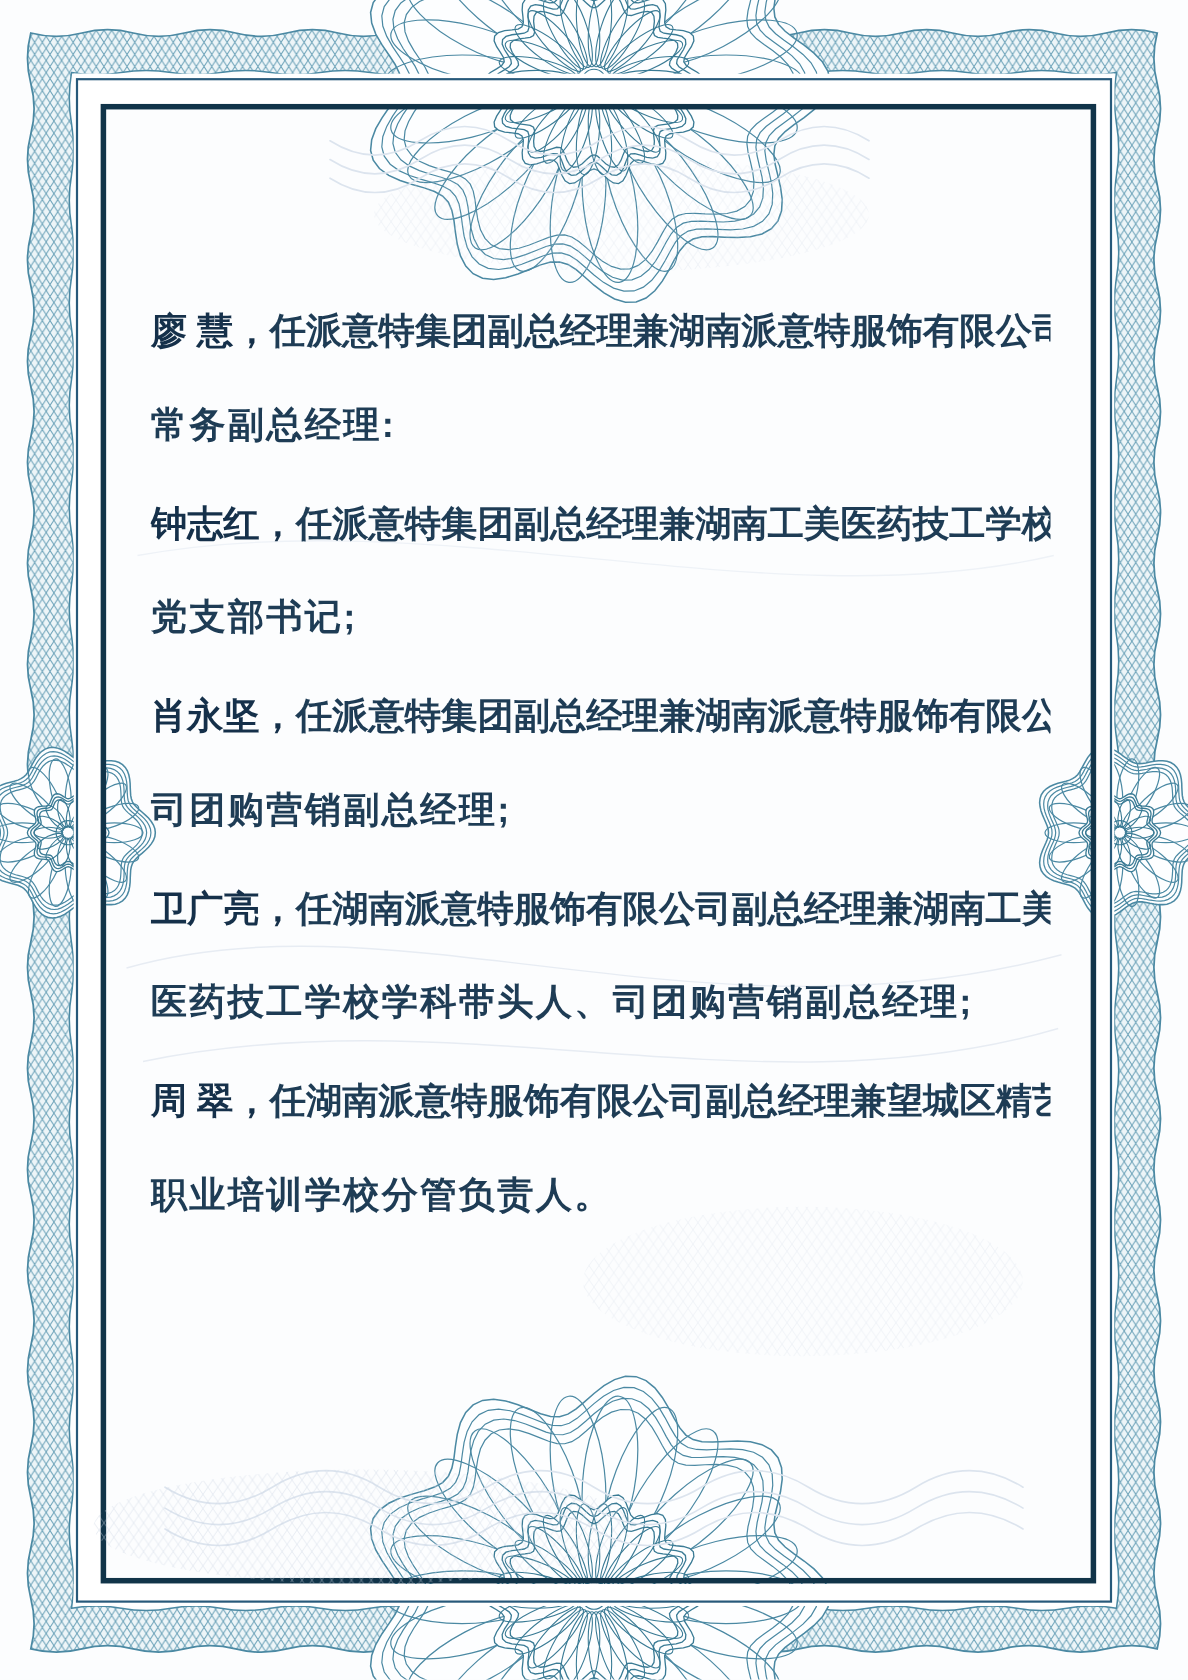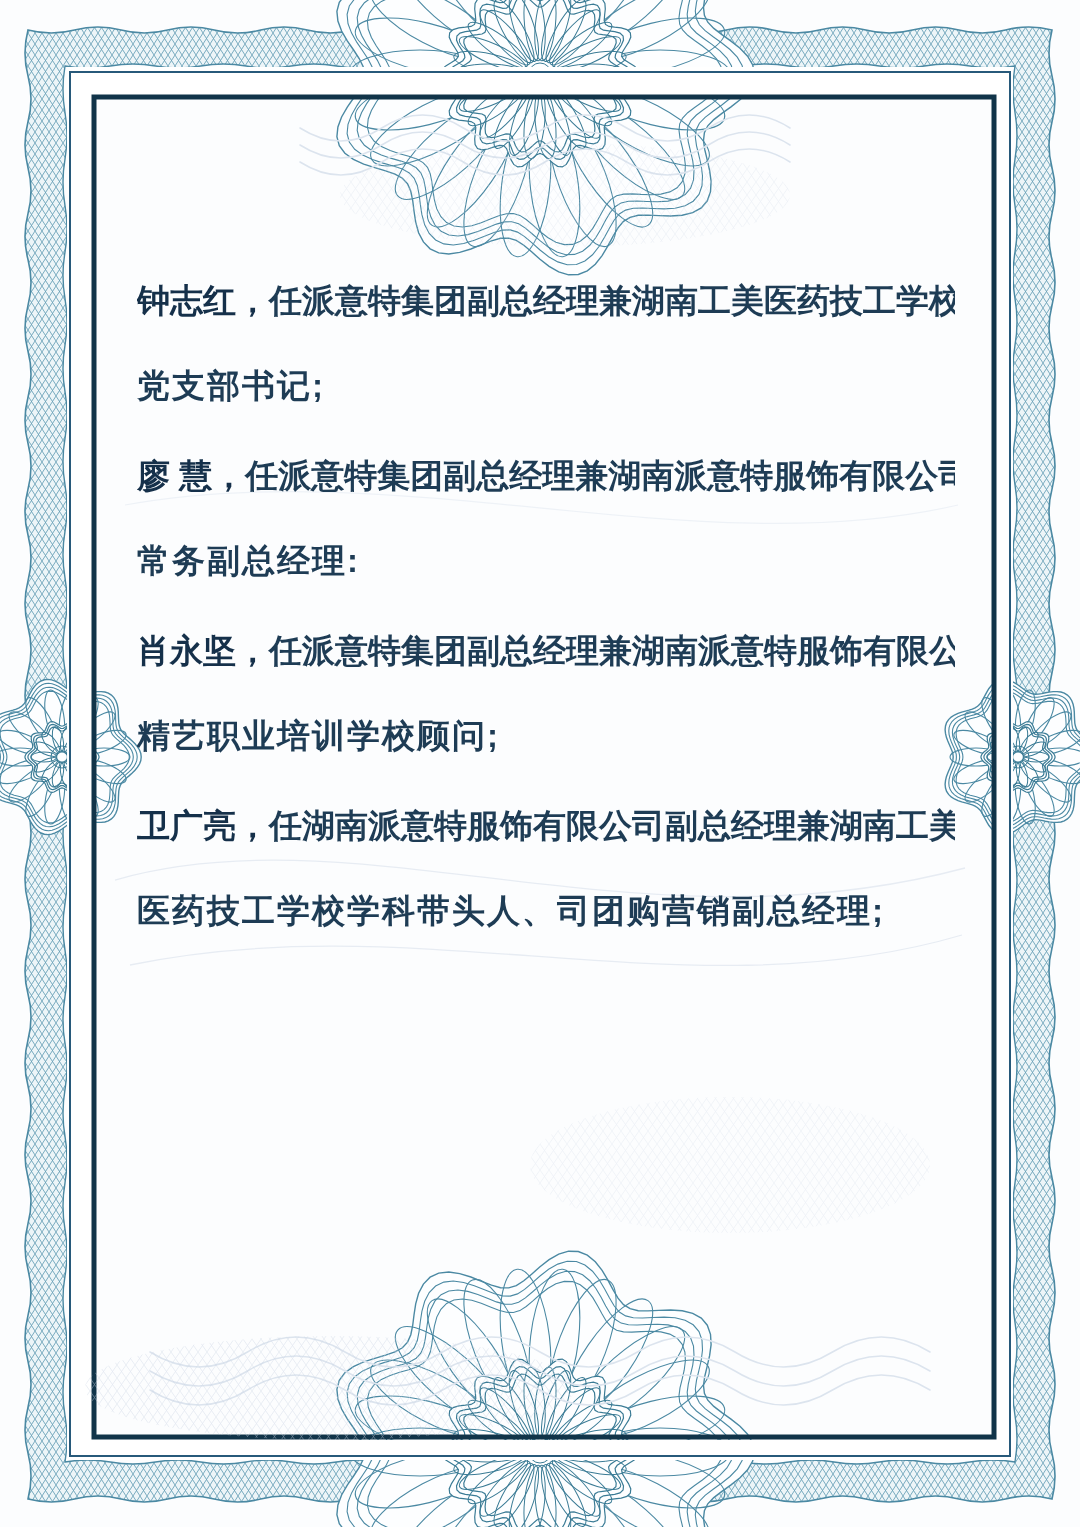--- a/index.html
+++ b/index.html
@@ -278,35 +278,39 @@
       <path d="M130 965 C420 905, 690 1015, 962 935" fill="none" stroke="#e7ecf3" stroke-width="1.3"></path>
       <path d="M125 505 C400 455, 700 565, 958 505" fill="none" stroke="#eef2f7" stroke-width="1.2"></path>
       <ellipse cx="330" cy="1388" rx="245" ry="52" fill="url(#ghostmesh)" opacity="0.5"></ellipse>
       <ellipse cx="730" cy="1165" rx="200" ry="68" fill="url(#ghostmesh)" opacity="0.3"></ellipse>
       <ellipse cx="565" cy="195" rx="225" ry="52" fill="url(#ghostmesh)" opacity="0.3"></ellipse>
     </svg>
 
   <div class="content">
 
     <div class="entry">
+      <div class="line full"><span class="pname">廖 慧</span><span class="pname">，</span><span>任派意特集团副总经理兼湖南派意特服饰有限公司</span></div>
+      <div class="line"><span>常务副总经理:</span></div>
+    </div>
+
+    <div class="entry">
       <div class="line full"><span class="pname">钟志红</span><span class="pname">，</span><span>任派意特集团副总经理兼湖南工美医药技工学校</span></div>
       <div class="line"><span>党支部书记;</span></div>
     </div>
 
-    <div class="entry">
-      <div class="line full"><span class="pname">廖 慧</span><span class="pname">，</span><span>任派意特集团副总经理兼湖南派意特服饰有限公司</span></div>
-      <div class="line"><span>常务副总经理:</span></div>
-    </div>
-
 
     <div class="entry">
       <div class="line full"><span class="pname">肖永坚</span><span class="pname">，</span><span>任派意特集团副总经理兼湖南派意特服饰有限公</span></div>
-      <div class="line"><span>精艺职业培训学校顾问;</span></div>
+      <div class="line"><span>司团购营销副总经理;</span></div>
     </div>
 
     <div class="entry">
       <div class="line full"><span class="pname">卫广亮</span><span class="pname">，</span><span>任湖南派意特服饰有限公司副总经理兼湖南工美</span></div>
       <div class="line"><span>医药技工学校学科带头人、司团购营销副总经理;</span></div>
     </div>
 
+    <div class="entry">
+      <div class="line full"><span class="pname">周 翠</span><span class="pname">，</span><span>任湖南派意特服饰有限公司副总经理兼望城区精艺</span></div>
+      <div class="line"><span>职业培训学校分管负责人。</span></div>
+    </div>
 
   </div>
 </div>
 
 </body></html>

